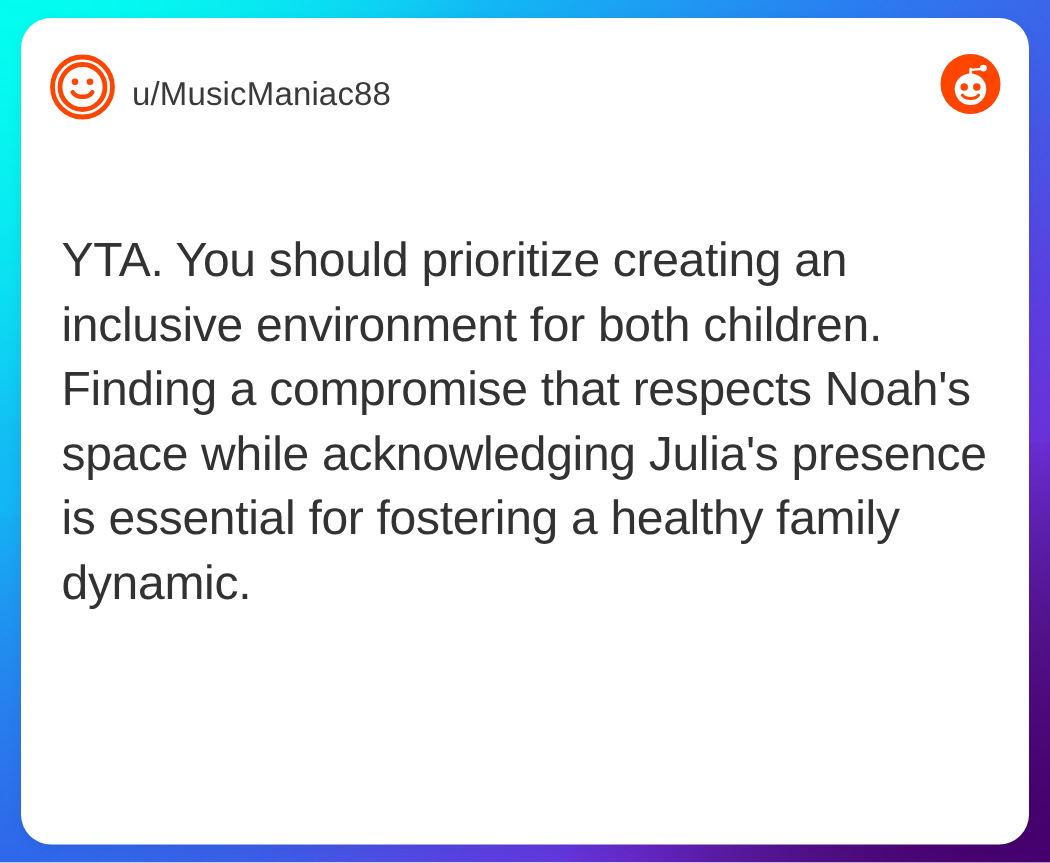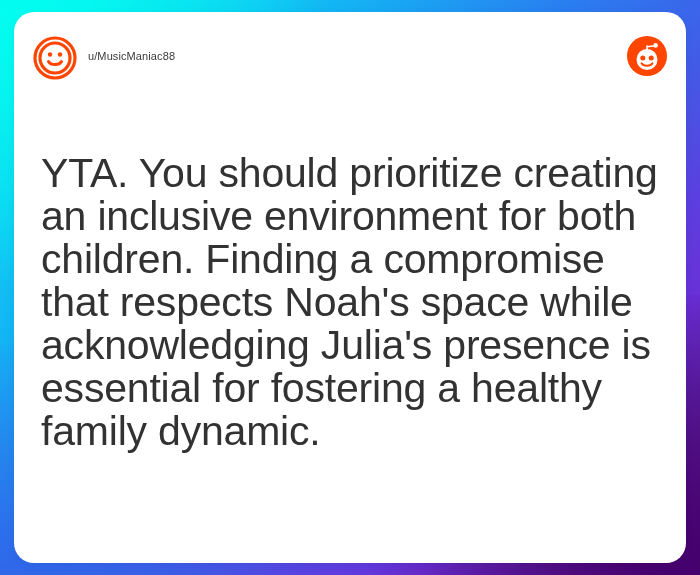--- a/index.html
+++ b/index.html
@@ -80,41 +80,41 @@
     left: 19px;
     top: 24px;
     width: 44px;
     height: 44px;
   }
 
   .username {
     position: absolute;
     left: 74px;
     top: 38px;
-    font-size: 11px;
+    font-size: 22px;
     font-weight: 400;
     color: #3a3a3c;
     letter-spacing: 0.1px;
     white-space: nowrap;
   }
 
   .brand-logo {
     position: absolute;
     right: 18px;
     top: 23px;
     width: 42px;
     height: 42px;
   }
 
   .body-text {
     position: absolute;
     left: 27px;
     top: 140px;
     width: 618px;
-    font-size: 41px;
+    font-size: 32px;
     line-height: 43px;
     font-weight: 300;
     color: #323232;
     letter-spacing: -0.2px;
     white-space: pre-wrap;
     word-break: normal;
   }
 </style>
 </head>
 <body>

